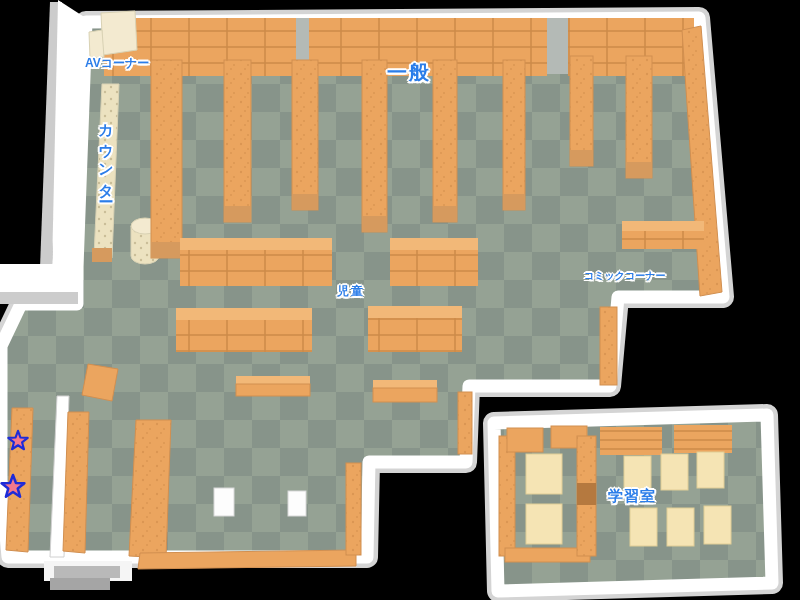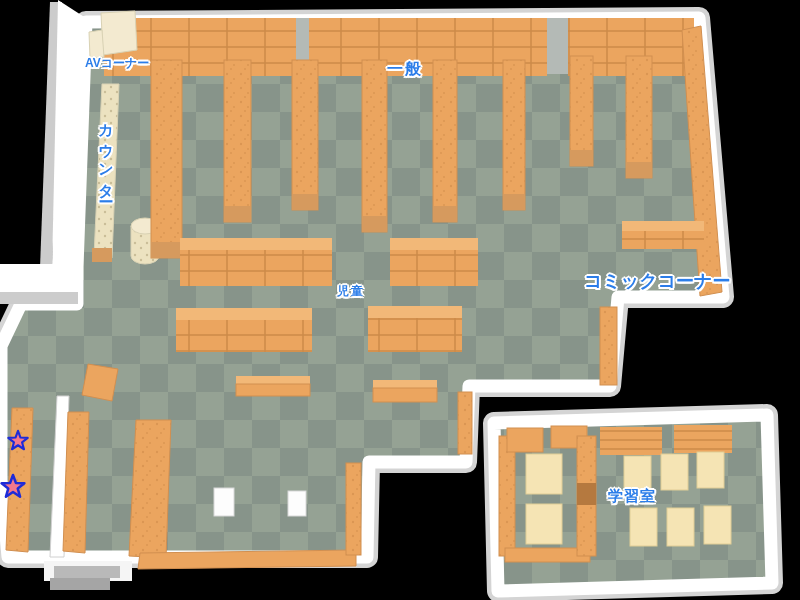--- a/index.html
+++ b/index.html
@@ -37,23 +37,23 @@
 
   .star{fill:var(--star-pink,#f4788c);stroke:var(--star-blue,#1d2bd8);stroke-width:2.5;stroke-linejoin:round;cursor:pointer;}
 
   
   .map-label{position:absolute;color:var(--label-blue,#2b7de9);font-weight:700;white-space:nowrap;
     text-shadow:2px 0 0 #fff,-2px 0 0 #fff,0 2px 0 #fff,0 -2px 0 #fff,
                 1.5px 1.5px 0 #fff,-1.5px 1.5px 0 #fff,1.5px -1.5px 0 #fff,-1.5px -1.5px 0 #fff;}
   .vert{writing-mode:vertical-rl;text-orientation:upright;letter-spacing:3px;}
   #lbl-av{left:85px;top:55px;font-size:12px;text-align:right;}
   #lbl-counter{left:96px;top:113px;font-size:15px;}
-  #lbl-general{left:387px;top:59px;font-size:16px;letter-spacing:2px;}
+  #lbl-general{left:387px;top:59px;font-size:20px;letter-spacing:2px;}
   #lbl-children{left:337px;top:283px;font-size:12px;letter-spacing:2px;}
-  #lbl-comic{left:584px;top:269px;font-size:18px;}
+  #lbl-comic{left:584px;top:269px;font-size:10px;}
   #lbl-study{left:608px;top:487px;font-size:15px;letter-spacing:1px;}
 </style>
 </head>
 <body>
 
 <div class="stage">
   <svg width="800" height="600" viewBox="0 0 800 600">
     <defs>
       <pattern id="checker" width="56" height="56" patternUnits="userSpaceOnUse">
         <rect class="pf-light" x="0" y="0" width="56" height="56"></rect>

